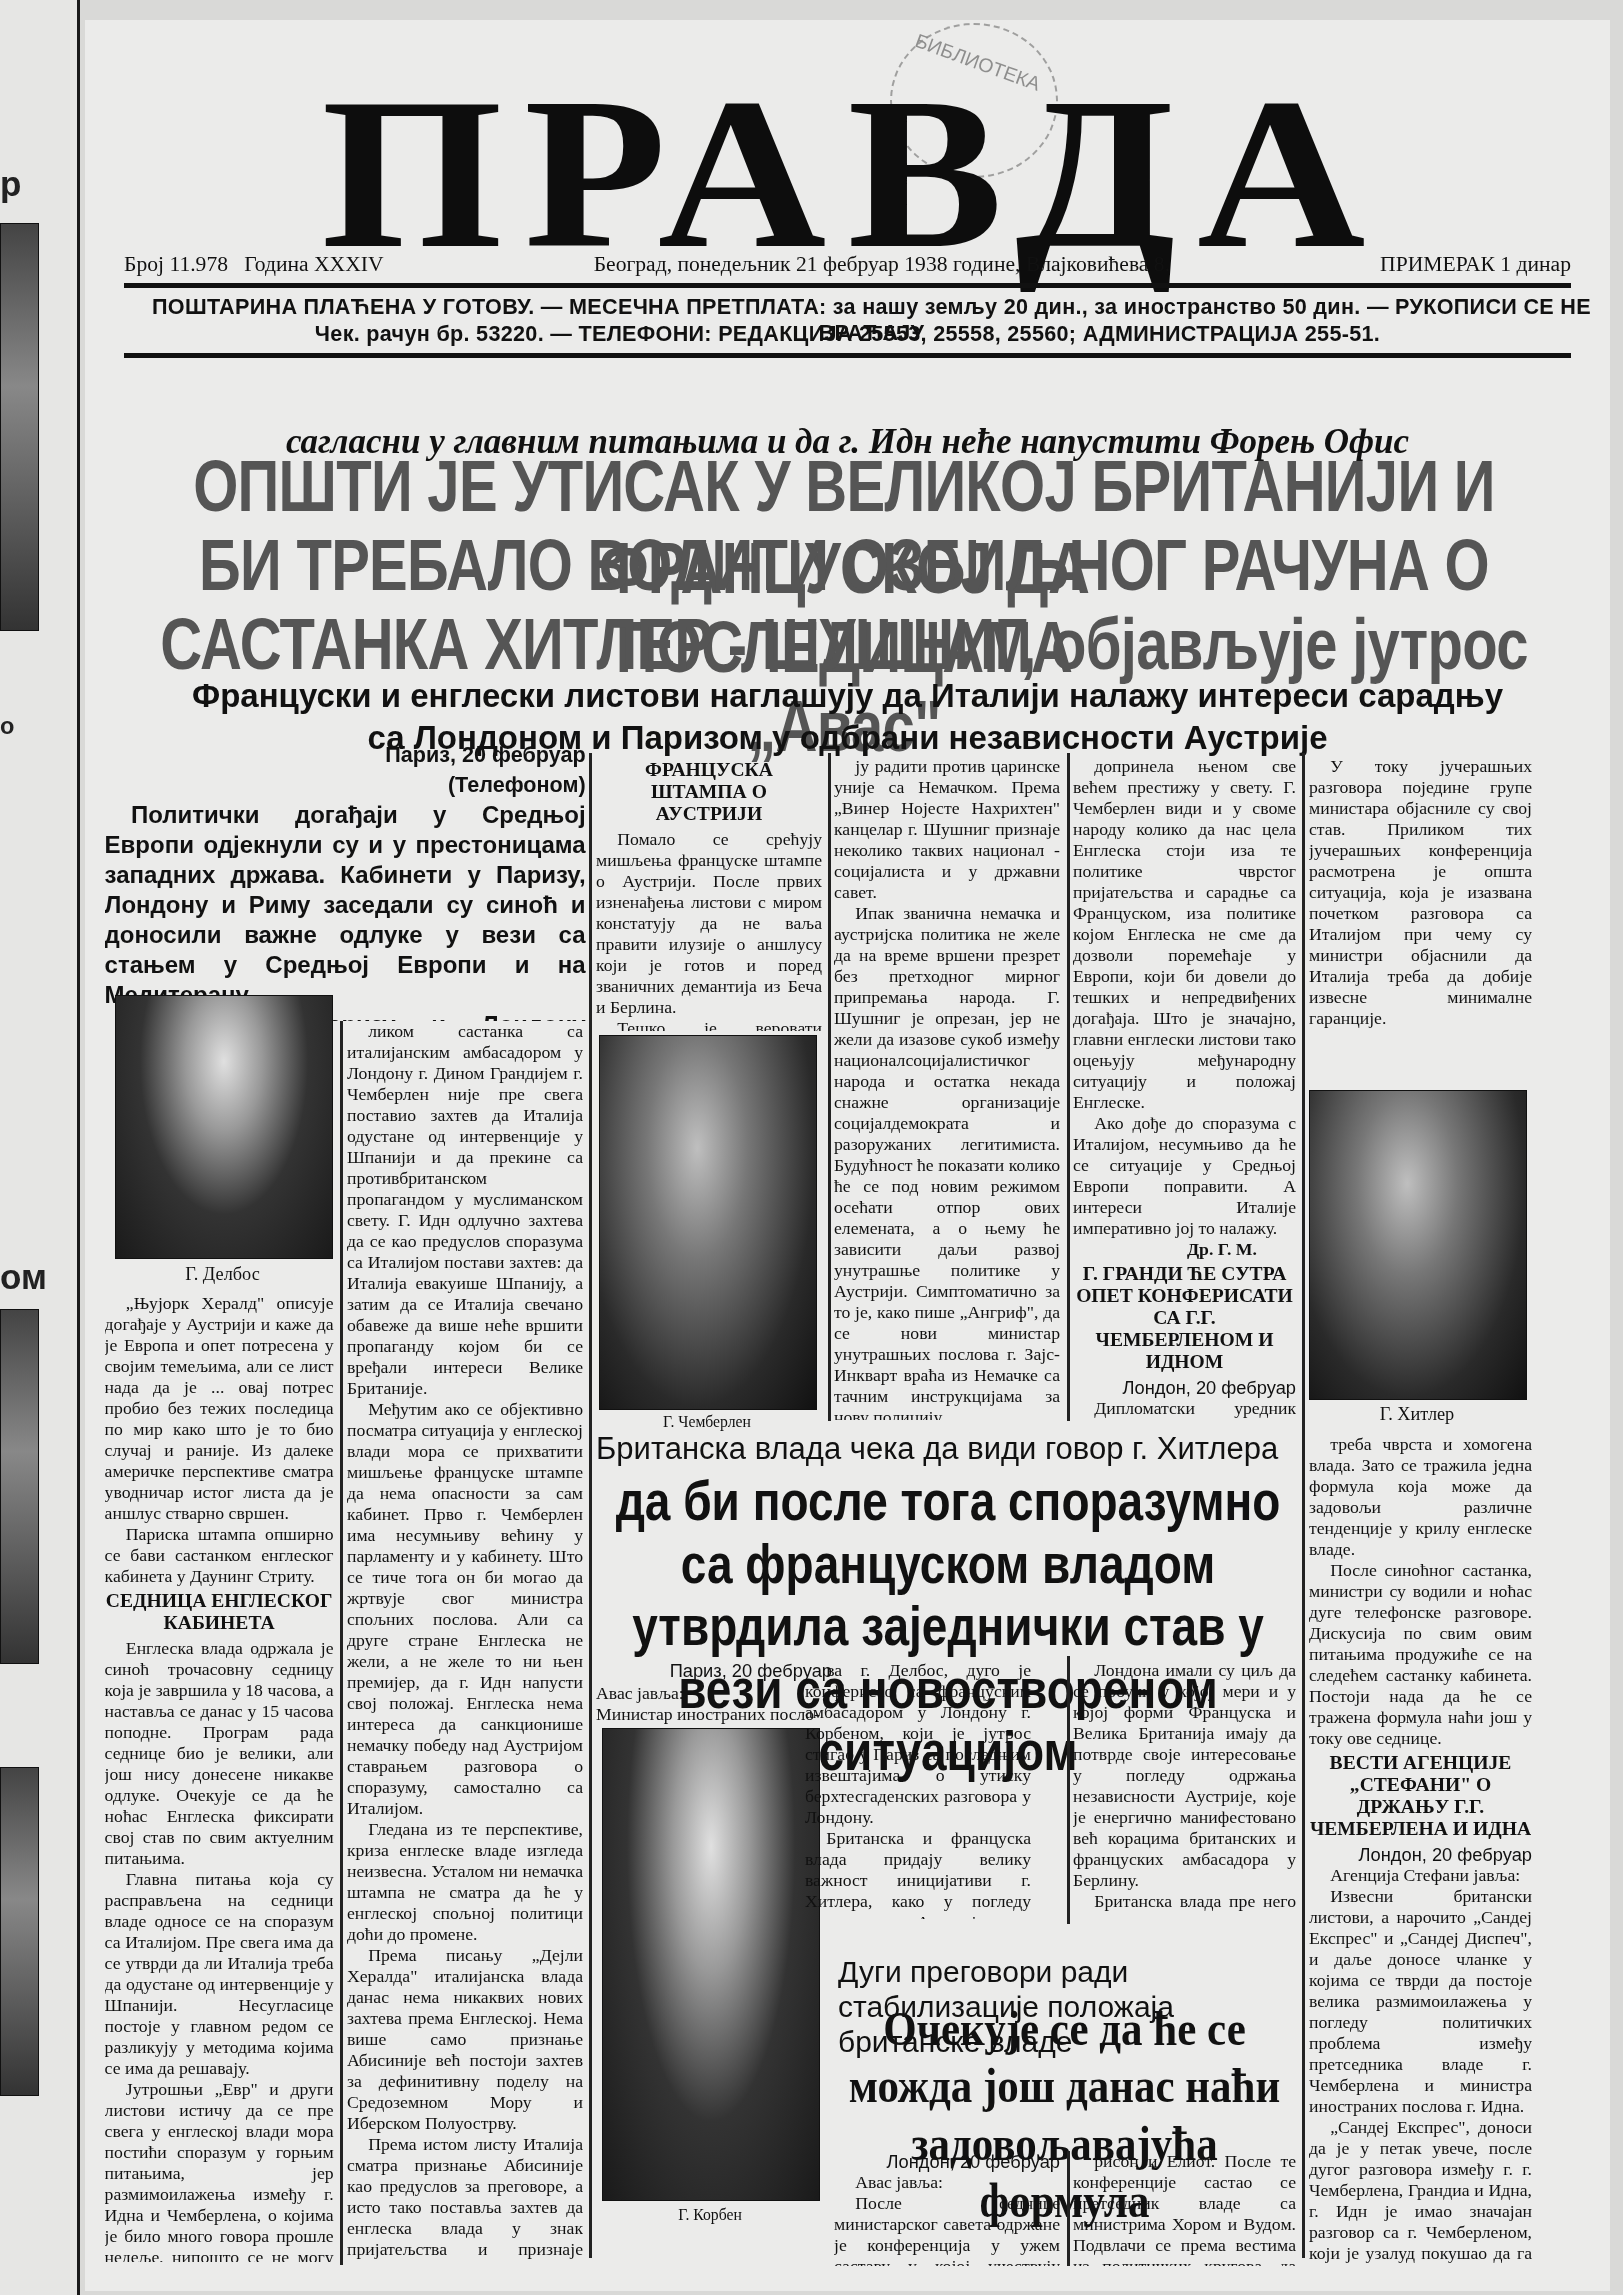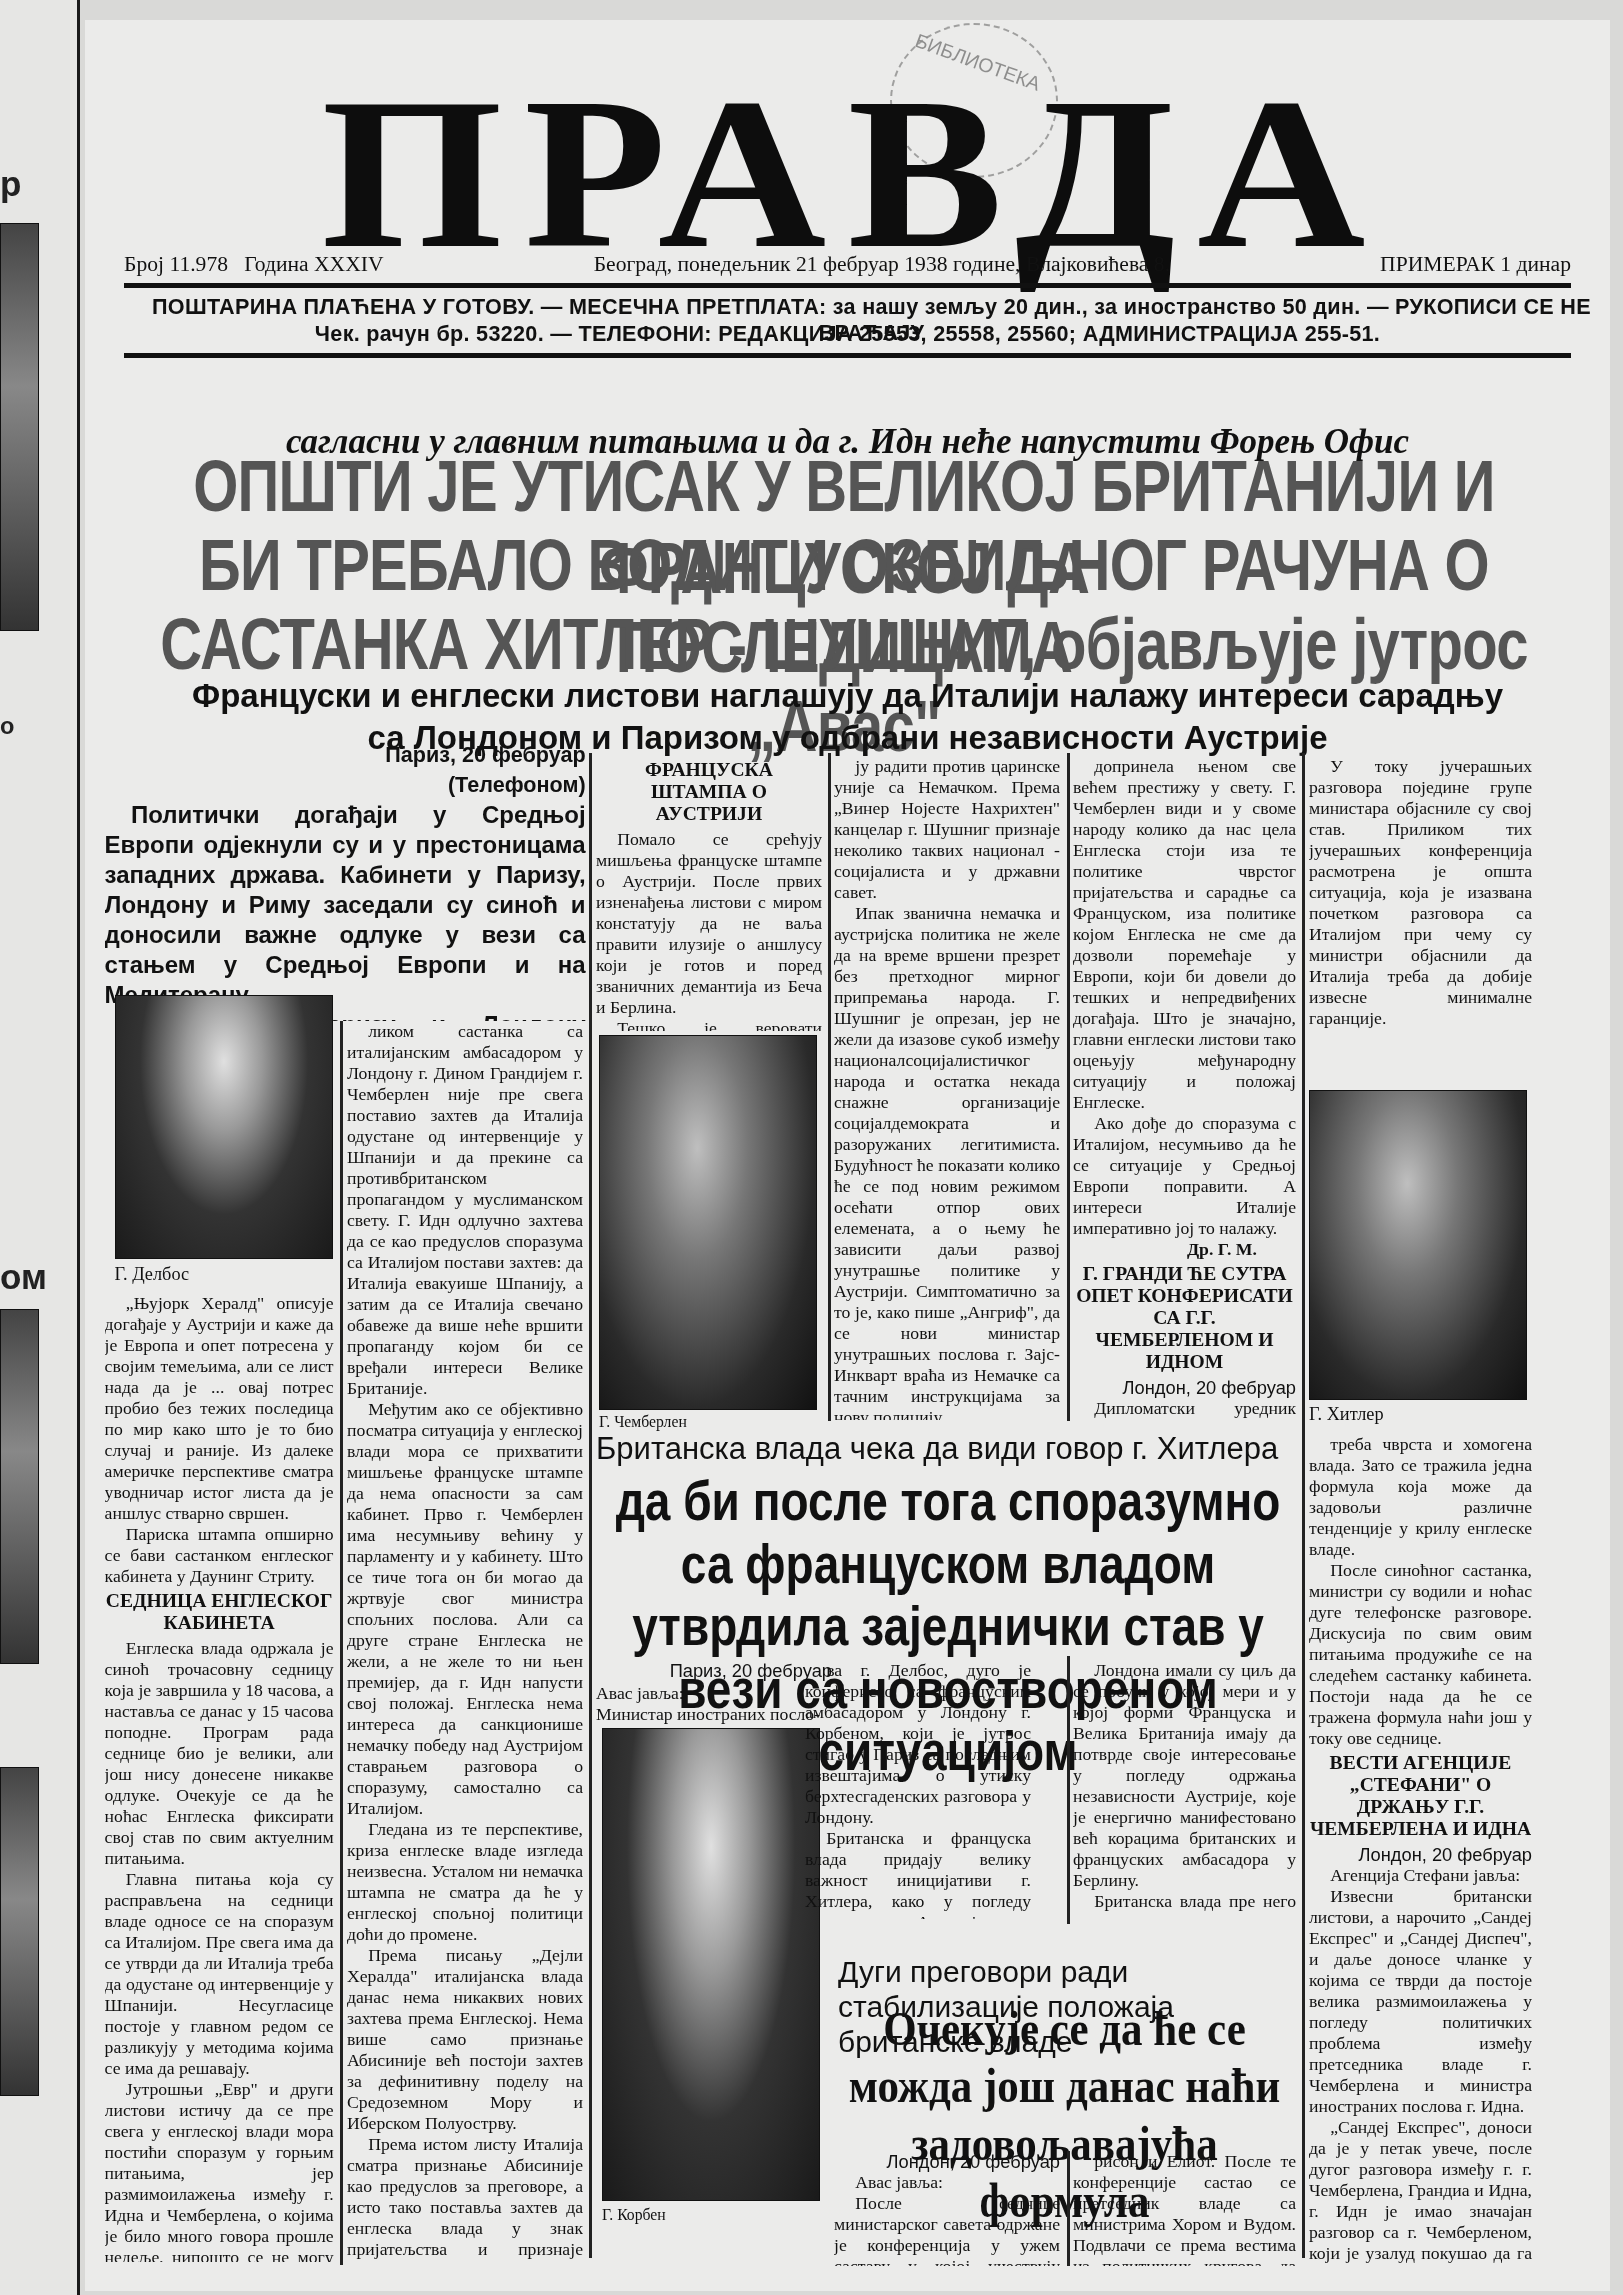--- a/index.html
+++ b/index.html
@@ -20,21 +20,21 @@
   .col{position:absolute;font-size:17.7px;line-height:21px;text-align:justify;overflow:hidden;}
   .col p{margin:0;text-indent:1.2em;}
   .dateline{text-align:right;font-family:"Liberation Sans",sans-serif;font-size:21.6px;}
   .lede{font-family:"Liberation Sans",sans-serif;font-weight:bold;font-size:24px;line-height:30px;}
   .lede p{text-indent:1.1em;}
   .vrule{position:absolute;width:2.6px;background:#222;}
   .sechead{font-weight:bold;text-align:center;font-size:19.6px;line-height:22px;margin:3.9px 0;text-transform:uppercase;}
   .sig{text-align:right;font-weight:bold;padding-right:39px;}
   .photo{position:absolute;background:radial-gradient(ellipse at 45% 30%,#bfbfbf 0,#777 30%,#2a2a2a 70%,#111 100%);border:1.3px solid #111;}
   .photo.light{background:radial-gradient(ellipse at 50% 25%,#e0e0e0 0,#999 25%,#333 55%,#1a1a1a 100%);}
-  .caption{position:absolute;text-align:left;font-size:18.3px;}
+  .caption{position:absolute;text-align:center;font-size:18.3px;}
   .center-kicker{position:absolute;font-family:"Liberation Sans",sans-serif;font-size:31px;}
   .center-head{position:absolute;font-family:"Liberation Sans",sans-serif;font-weight:900;font-size:46px;line-height:52px;text-align:center;transform:scaleY(1.2);transform-origin:top;}
   .sub2{position:absolute;font-family:"Liberation Sans",sans-serif;font-size:30px;line-height:35px;margin-top:26px;}
   .bighead2{position:absolute;font-family:"Liberation Serif",serif;font-weight:900;font-size:43px;line-height:50px;text-align:center;transform:scaleY(1.15);transform-origin:top;}
 </style>
 </head>
 <body>
 
 <div class="left-strip">
   <div class="frag" style="top:164px;">р</div>

